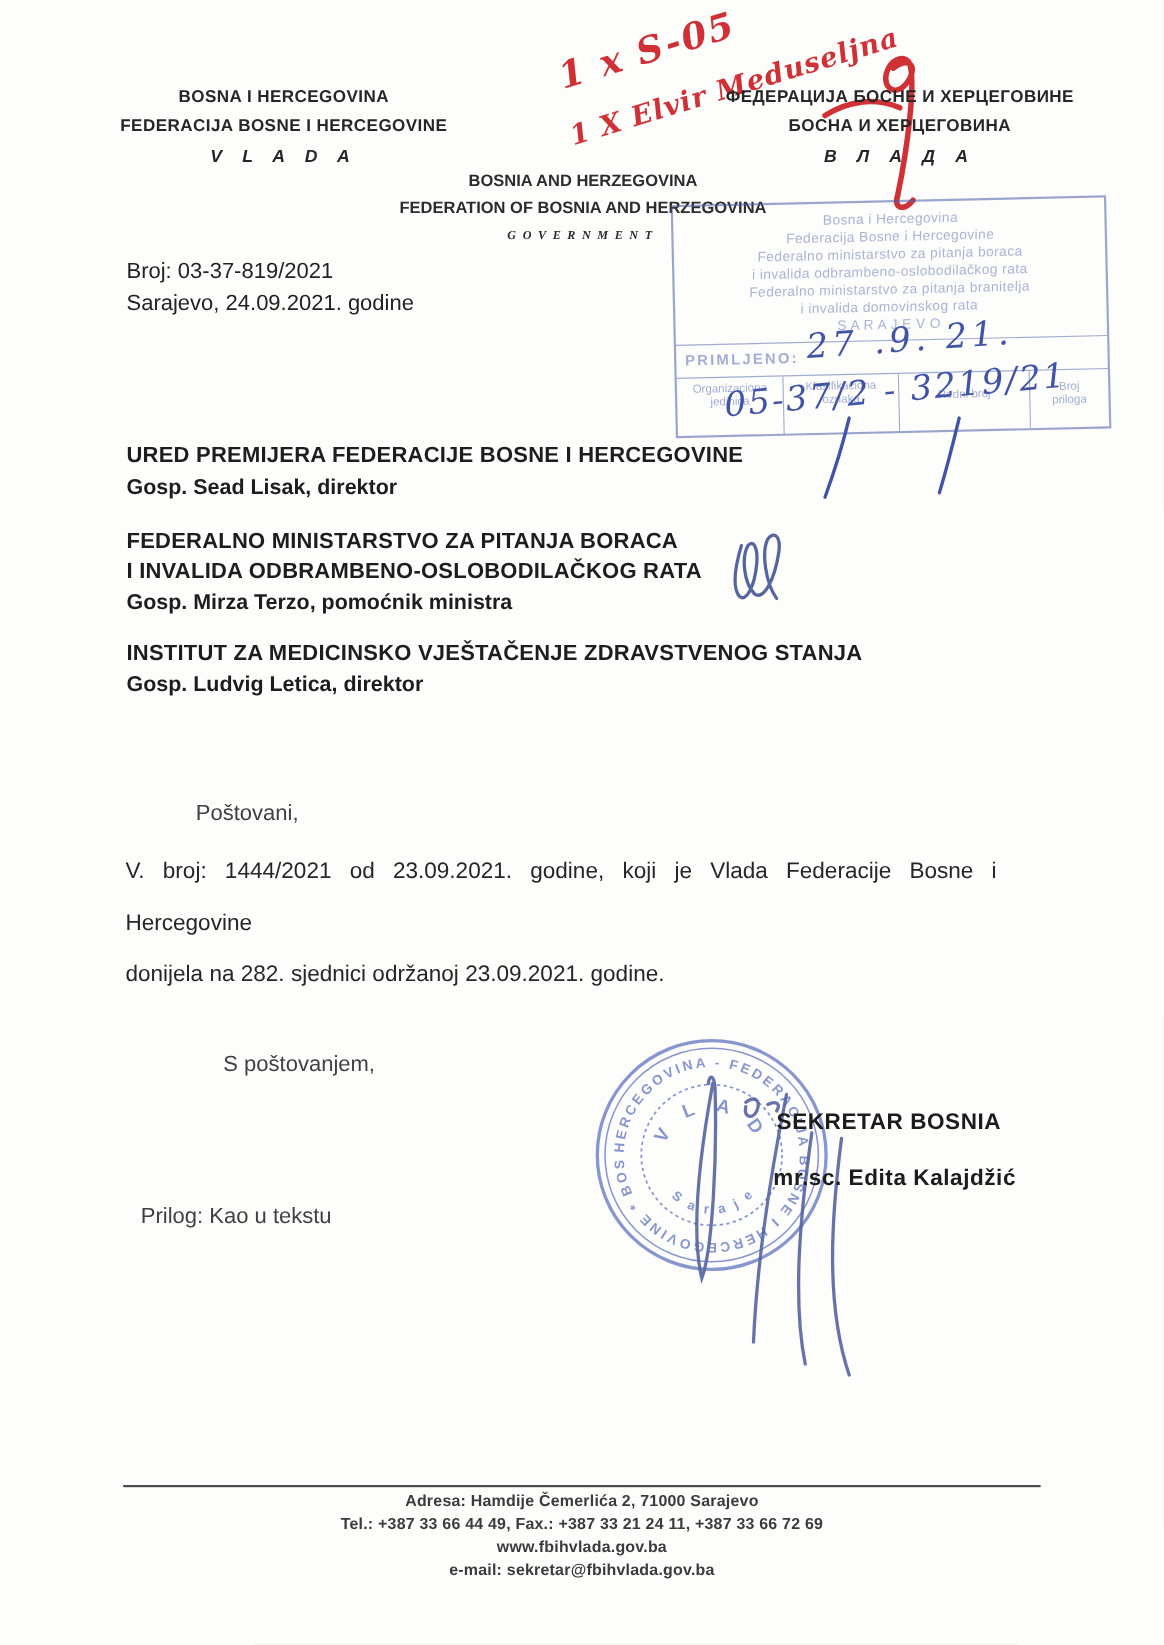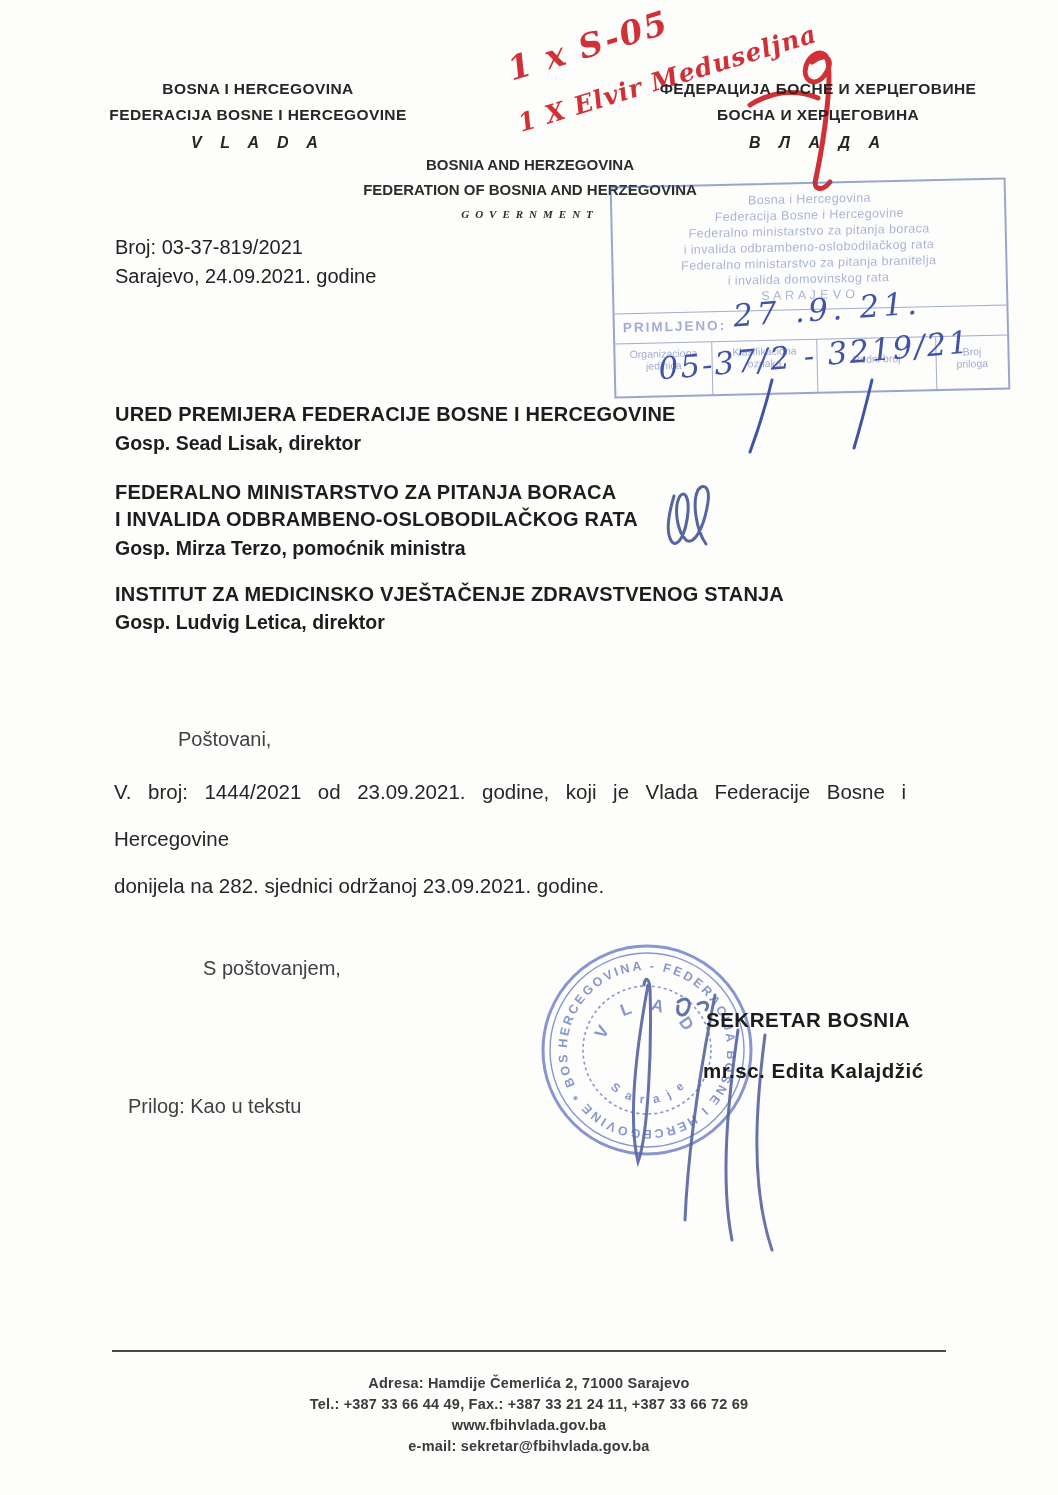--- a/index.html
+++ b/index.html
@@ -40,21 +40,21 @@
   .person{font-size:19.5px;font-weight:700;color:#1d1d1d;text-align:center;}
   
   .body-line{width:792px;font-size:20.5px;color:#262626;text-align:justify;text-align-last:justify;line-height:47px;}
   .body-line.last{text-align-last:left;}
   .plain{font-size:20px;color:#404040;}
   
   .sig-title{font-size:20.5px;font-weight:700;color:#1c1c1c;letter-spacing:.5px;}
   
   .footer{
     left:112px;top:1350px;width:834px;border-top:2px solid #4a4a4a;
-    padding-top:21px;text-align:center;font-size:14.5px;line-height:21px;color:#3b3b3b;font-weight:700;letter-spacing:.2px;
+    padding-top:3px;text-align:center;font-size:14.5px;line-height:21px;color:#3b3b3b;font-weight:700;letter-spacing:.2px;
   }
   
   .hand-red{font-family:"DejaVu Serif",serif;font-style:italic;font-weight:700;color:#cf3136;}
   svg{overflow:visible;}
 </style>
 </head>
 <body>
 
 <div class="page">
 

